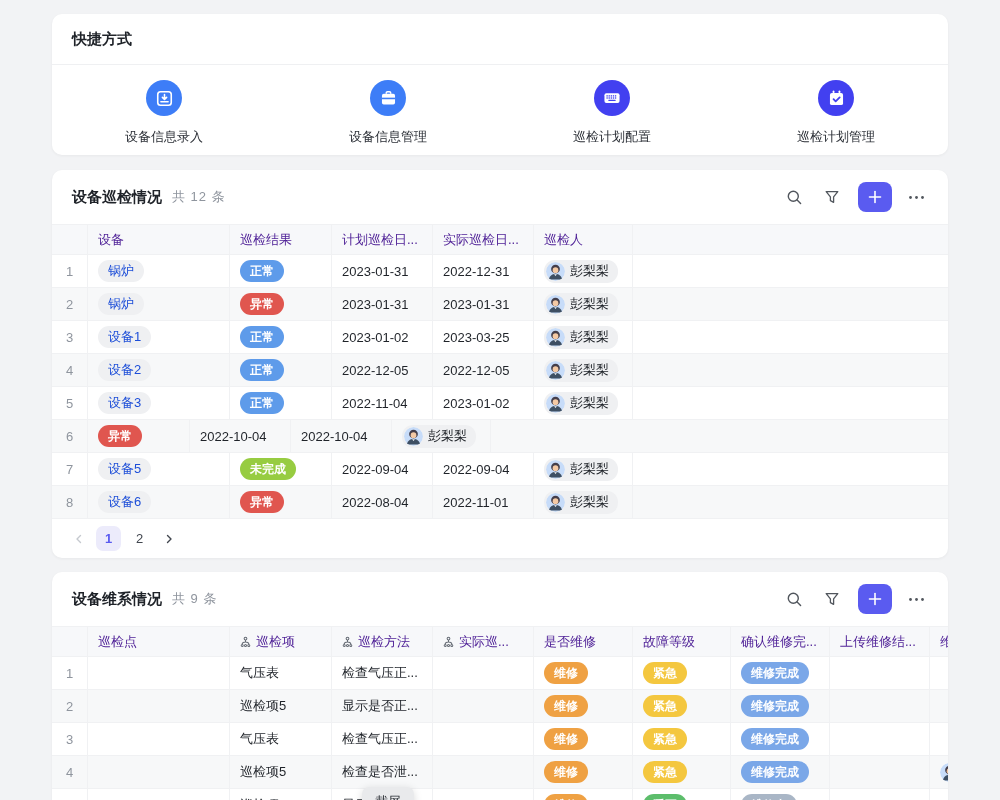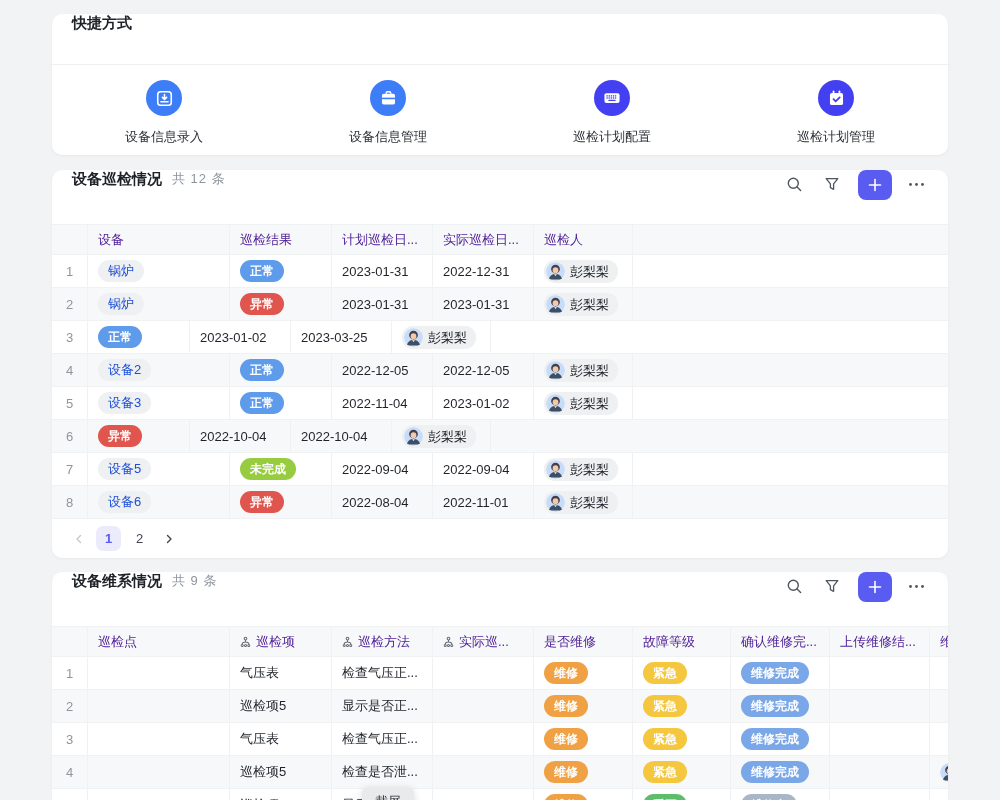--- a/index.html
+++ b/index.html
@@ -13,21 +13,21 @@
   .card {
     position:absolute; left:52px; width:896px;
     background:#fff; border-radius:10px;
     box-shadow:0 1px 3px rgba(31,35,41,.05);
   }
   #card-shortcuts { top:14px;  height:141px; }
   #card-inspect   { top:170px; height:388px; }
   #card-maint     { top:572px; height:250px; }
 
   
-  .card-title-row { display:flex; height:54px; padding:0 18px 0 20px; }
+  .card-title-row { display:flex; align-items:center; height:54px; padding:0 18px 0 20px; }
   #card-shortcuts .card-title-row { height:50px; }
   .card-title { font-size:15px; font-weight:bold; color:#1F2329; }
   .count { margin-left:10px; font-size:13px; color:#8F959E; letter-spacing:1px; }
   .spacer { flex:1; }
   .tool { width:28px; height:28px; display:flex; align-items:center; justify-content:center; margin-left:10px; cursor:pointer; }
   .add-btn { width:34px; height:30px; border-radius:8px; display:flex; align-items:center; justify-content:center; margin-left:12px; cursor:pointer; }
 
   
   .divider { height:1px; background:#EFF0F2; }
   .shortcut-row { display:flex; }
@@ -44,21 +44,21 @@
   .c-fill { flex:1; border-right:none; }
   .t1-c1 { width:142px; } .t1-c2 { width:102px; } .t1-c3 { width:101px; }
   .t1-c4 { width:101px; } .t1-c5 { width:99px; }
   .t2-c1 { width:142px; } .t2-c2 { width:102px; } .t2-c3 { width:101px; }
   .t2-c4 { width:101px; } .t2-c5 { width:99px; }  .t2-c6 { width:98px; }
   .t2-c7 { width:99px; }  .t2-c8 { width:100px; } .t2-c9 { flex:1; border-right:none; padding:0 0 0 10px; }
   .hicon { display:inline-flex; margin-right:5px; flex:none; }
 
   .pill { background:#EFF0F2; border-radius:11px; padding:2px 10px; font-size:13px; color:#1d4ed8; white-space:nowrap; }
   .status { border-radius:11px; padding:2.5px 10px; font-size:12px; font-weight:bold; color:#fff; white-space:nowrap; }
-  .person { display:inline-flex; align-items:flex-end; background:#EFF0F2; border-radius:11px; padding:2px 9px 2px 2px; gap:5px; }
+  .person { display:inline-flex; align-items:center; background:#EFF0F2; border-radius:11px; padding:2px 9px 2px 2px; gap:5px; }
   .avatar { width:19px; height:19px; border-radius:50%; overflow:hidden; flex:none; display:inline-flex; }
 
   
   .pagination { display:flex; align-items:center; height:39px; padding-left:16px; gap:6px; }
   .page-nav { width:22px; height:22px; display:flex; align-items:center; justify-content:center; cursor:pointer; }
   .page-btn { min-width:25px; height:25px; border-radius:7px; display:flex; align-items:center; justify-content:center; font-size:13px; color:#41464E; cursor:pointer; }
   .page-btn.active { background:#ECEBFB; color:#5A5BF0; font-weight:bold; }
 
   
   .tooltip {
@@ -229,20 +229,23 @@
             </span>
 
         <span>彭梨梨</span>
       </span>
     </div>
     <div class="cell c-fill"></div>
   </div>
 
   <div class="trow">
     <div class="cell c-num">3</div>
+    <div class="cell t1-c1">
+          <span class="pill">设备1</span>
+        </div>
     <div class="cell t1-c2">
           <span class="status" style="background: rgb(94, 155, 234);">正常</span>
         </div>
     <div class="cell t1-c3">2023-01-02</div>
     <div class="cell t1-c4">2023-03-25</div>
     <div class="cell t1-c5">
       <span class="person">
 
   <span class="avatar">
               <svg width="19" height="19" viewBox="0 0 20 20">

